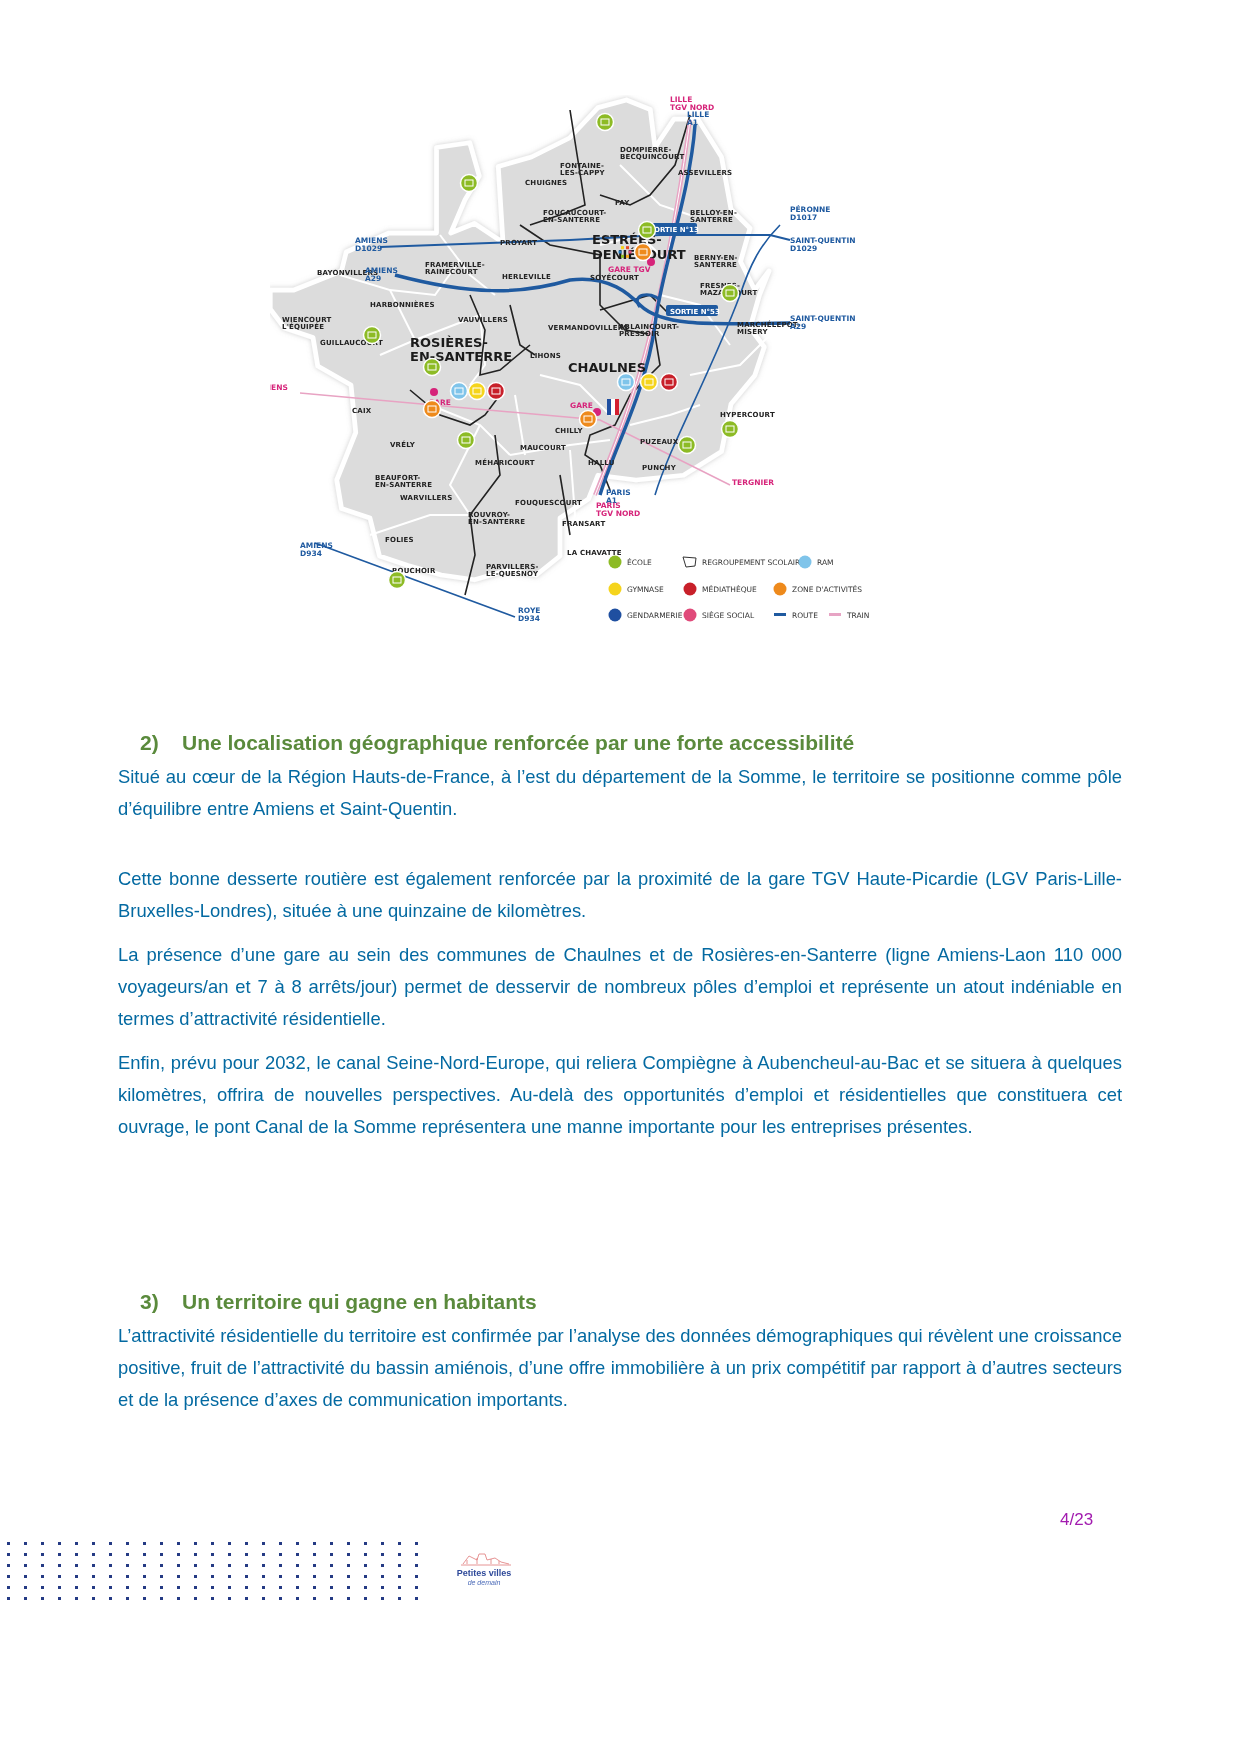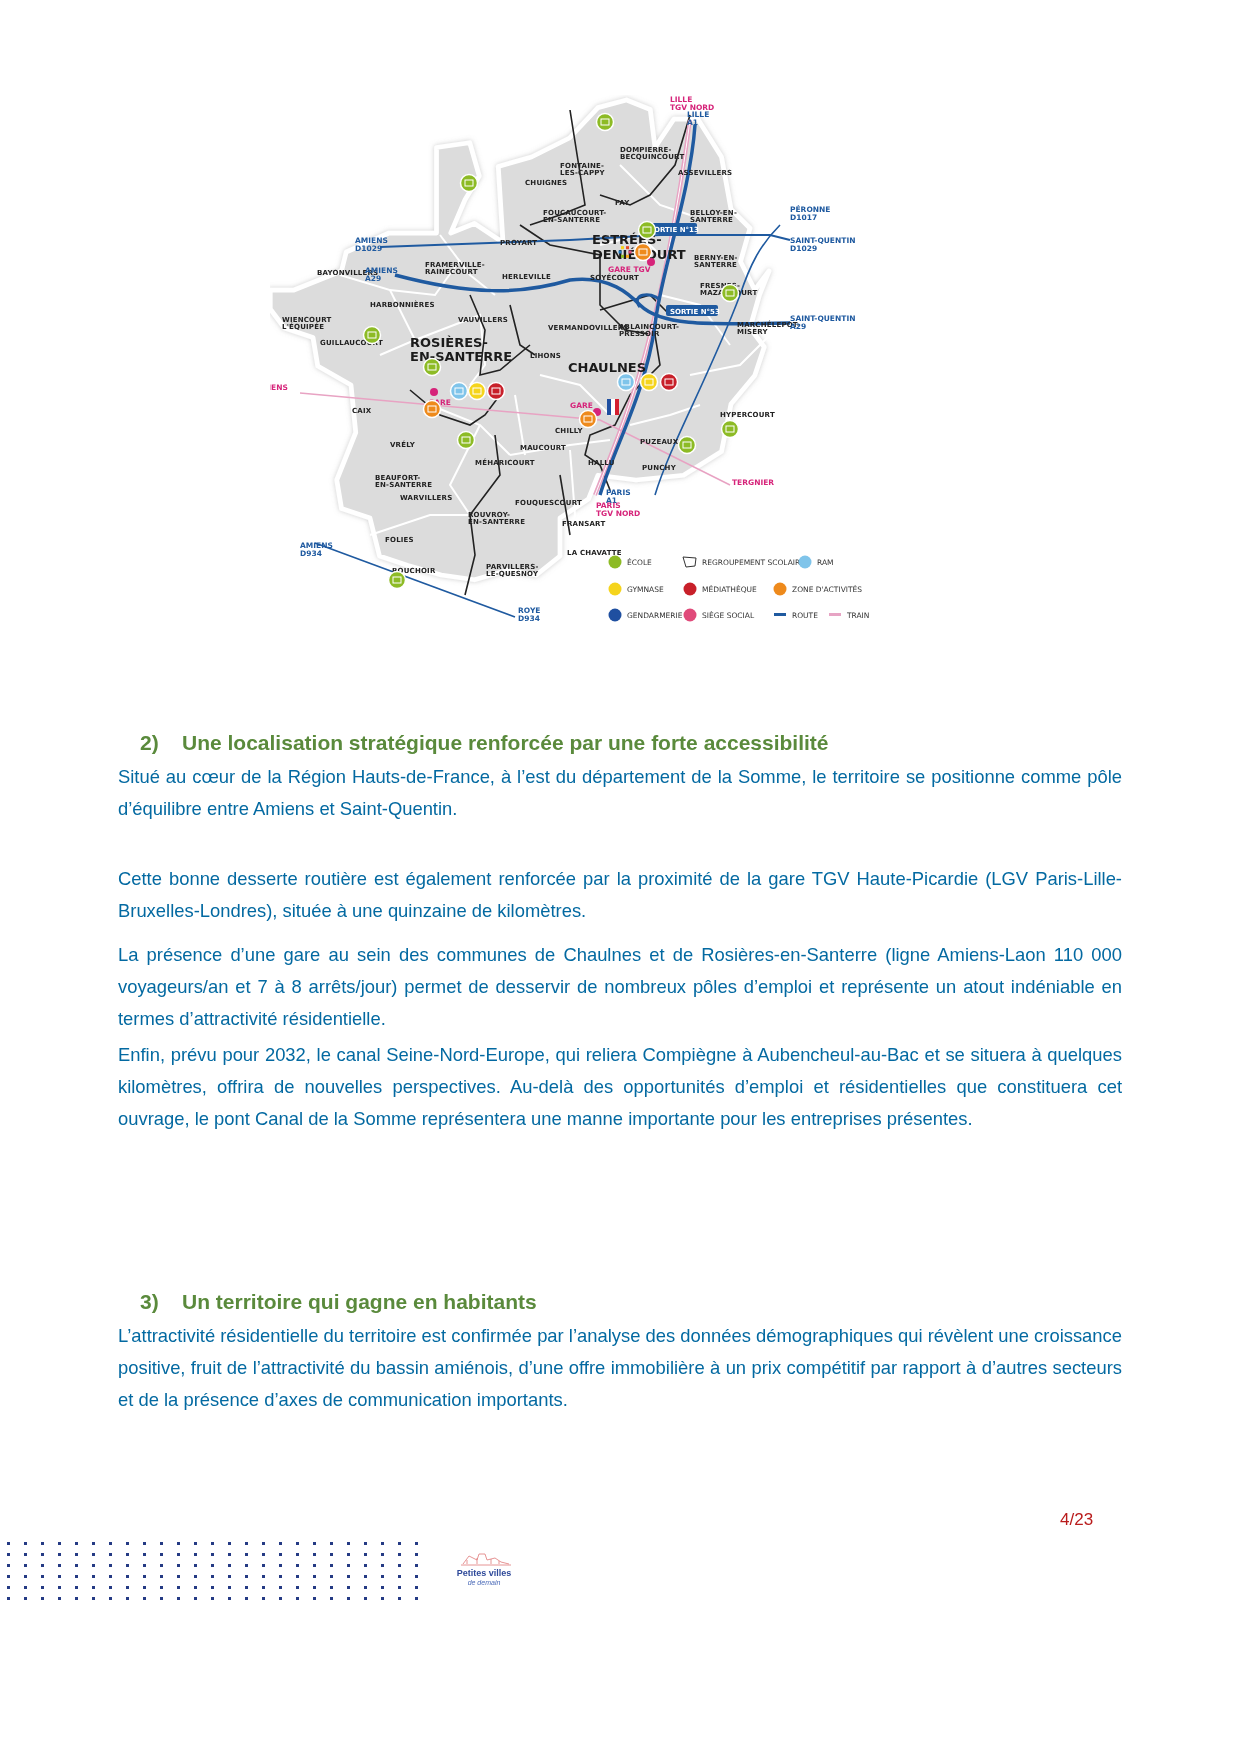--- a/index.html
+++ b/index.html
@@ -13,21 +13,21 @@
   .t-sortie { font-family:"DejaVu Sans", sans-serif; font-size:7px; fill:#fff; font-weight:bold; }
   .t-legend { font-family:"DejaVu Sans", sans-serif; font-size:7.5px; fill:#333; }
   .text-block { position:absolute; left:118px; width:1004px; font-family:"Liberation Sans", sans-serif; font-size:18.4px; line-height:32px; color:#0369a1; }
   .text-block p { margin:0; text-align:justify; }
   .heading { position:absolute; font-family:"Liberation Sans", sans-serif; font-weight:bold; color:#5a8a3c; font-size:21px; }
   .heading .num { display:inline-block; width:42px; }
   #footer-dots { position:absolute; left:0; top:1538px; width:425px; height:62px;
     background-image: radial-gradient(circle, #243a84 1.6px, transparent 2px);
     background-size: 17px 11px; }
   #footer-logo { position:absolute; left:449px; top:1538px; width:70px; height:55px; }
-  #page-num { position:absolute; left:1060px; top:1510px; font-size:17px; font-family:"Liberation Sans", sans-serif; color:#b91c1c; }
+  #page-num { position:absolute; left:1060px; top:1510px; font-size:17px; font-family:"Liberation Sans", sans-serif; color:#a21caf; }
 </style>
 </head>
 <body>
 
 <div id="map">
 <svg viewBox="0 0 710 615" xmlns="http://www.w3.org/2000/svg">
   <defs>
     <filter id="sh" x="-5%" y="-5%" width="110%" height="110%">
       <feDropShadow dx="0" dy="0" stdDeviation="3" flood-color="#999" flood-opacity="0.5"></feDropShadow>
     </filter>
@@ -231,26 +231,26 @@
         <text class="t-legend" x="432" y="523">SIÈGE SOCIAL</text>
         <rect x="504" y="518" width="12" height="3" fill="#1f5aa0"></rect>
         <text class="t-legend" x="522" y="523">ROUTE</text>
         <rect x="559" y="518" width="12" height="3" fill="#e7a4c4"></rect>
         <text class="t-legend" x="577" y="523">TRAIN</text>
       </g>
 </svg>
 </div>
 
 <div class="heading" style="left:140px; top:731px;">
-  <span class="num">2)</span><span>Une localisation stratégique renforcée par une forte accessibilité</span>
+  <span class="num">2)</span><span>Une localisation géographique renforcée par une forte accessibilité</span>
 </div>
 <div class="text-block" style="top:761px;">
   <p style="margin-bottom:12px;">Situé au cœur de la Région Hauts-de-France, à l’est du département de la Somme, le territoire se positionne comme pôle d’équilibre entre Amiens et Saint-Quentin.</p>
   <p style="margin-bottom:12px;margin-top:38px;">Cette bonne desserte routière est également renforcée par la proximité de la gare TGV Haute-Picardie (LGV Paris-Lille-Bruxelles-Londres), située à une quinzaine de kilomètres.</p>
-  <p style="margin-bottom:4px;">La présence d’une gare au sein des communes de Chaulnes et de Rosières-en-Santerre (ligne Amiens-Laon 110 000 voyageurs/an et 7 à 8 arrêts/jour) permet de desservir de nombreux pôles d’emploi et représente un atout indéniable en termes d’attractivité résidentielle.</p>
+  <p style="margin-bottom:12px;">La présence d’une gare au sein des communes de Chaulnes et de Rosières-en-Santerre (ligne Amiens-Laon 110 000 voyageurs/an et 7 à 8 arrêts/jour) permet de desservir de nombreux pôles d’emploi et représente un atout indéniable en termes d’attractivité résidentielle.</p>
   <p>Enfin, prévu pour 2032, le canal Seine-Nord-Europe, qui reliera Compiègne à Aubencheul-au-Bac et se situera à quelques kilomètres, offrira de nouvelles perspectives. Au-delà des opportunités d’emploi et résidentielles que constituera cet ouvrage, le pont Canal de la Somme représentera une manne importante pour les entreprises présentes.</p>
 </div>
 
 <div class="heading" style="left:140px; top:1290px;">
   <span class="num">3)</span><span>Un territoire qui gagne en habitants</span>
 </div>
 <div class="text-block" style="top:1320px;">
   <p style="margin-bottom:32px;">L’attractivité résidentielle du territoire est confirmée par l’analyse des données démographiques qui révèlent une croissance positive, fruit de l’attractivité du bassin amiénois, d’une offre immobilière à un prix compétitif par rapport à d’autres secteurs et de la présence d’axes de communication importants.</p>
 </div>
 

